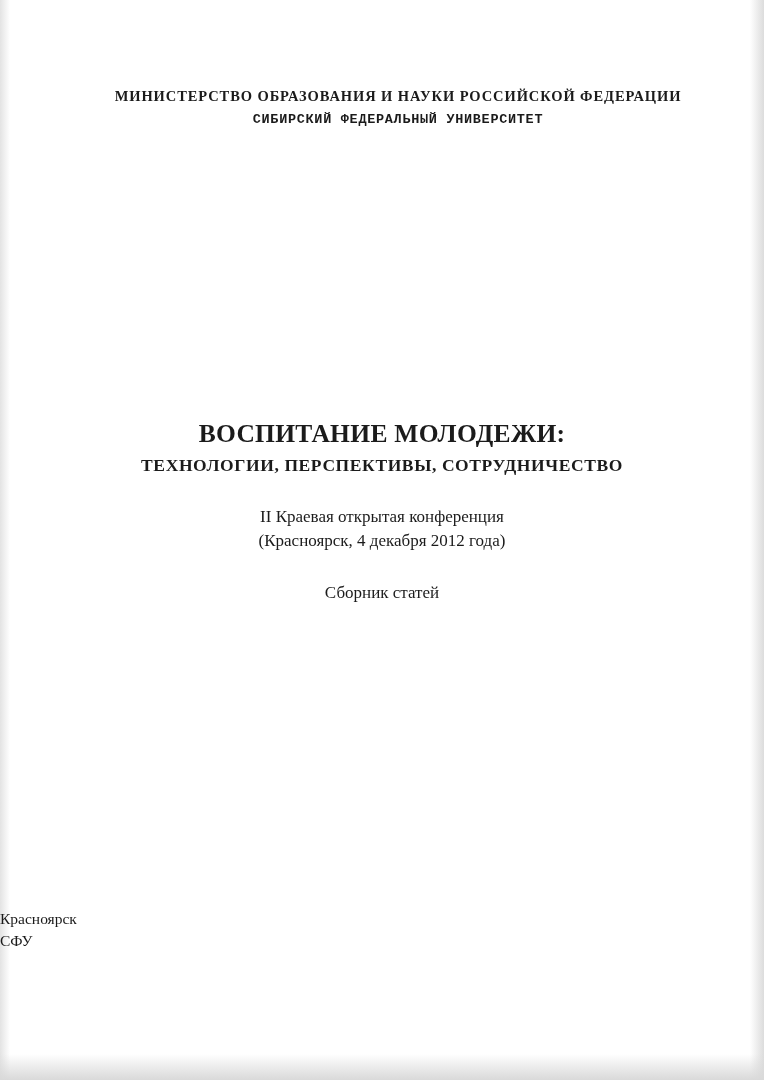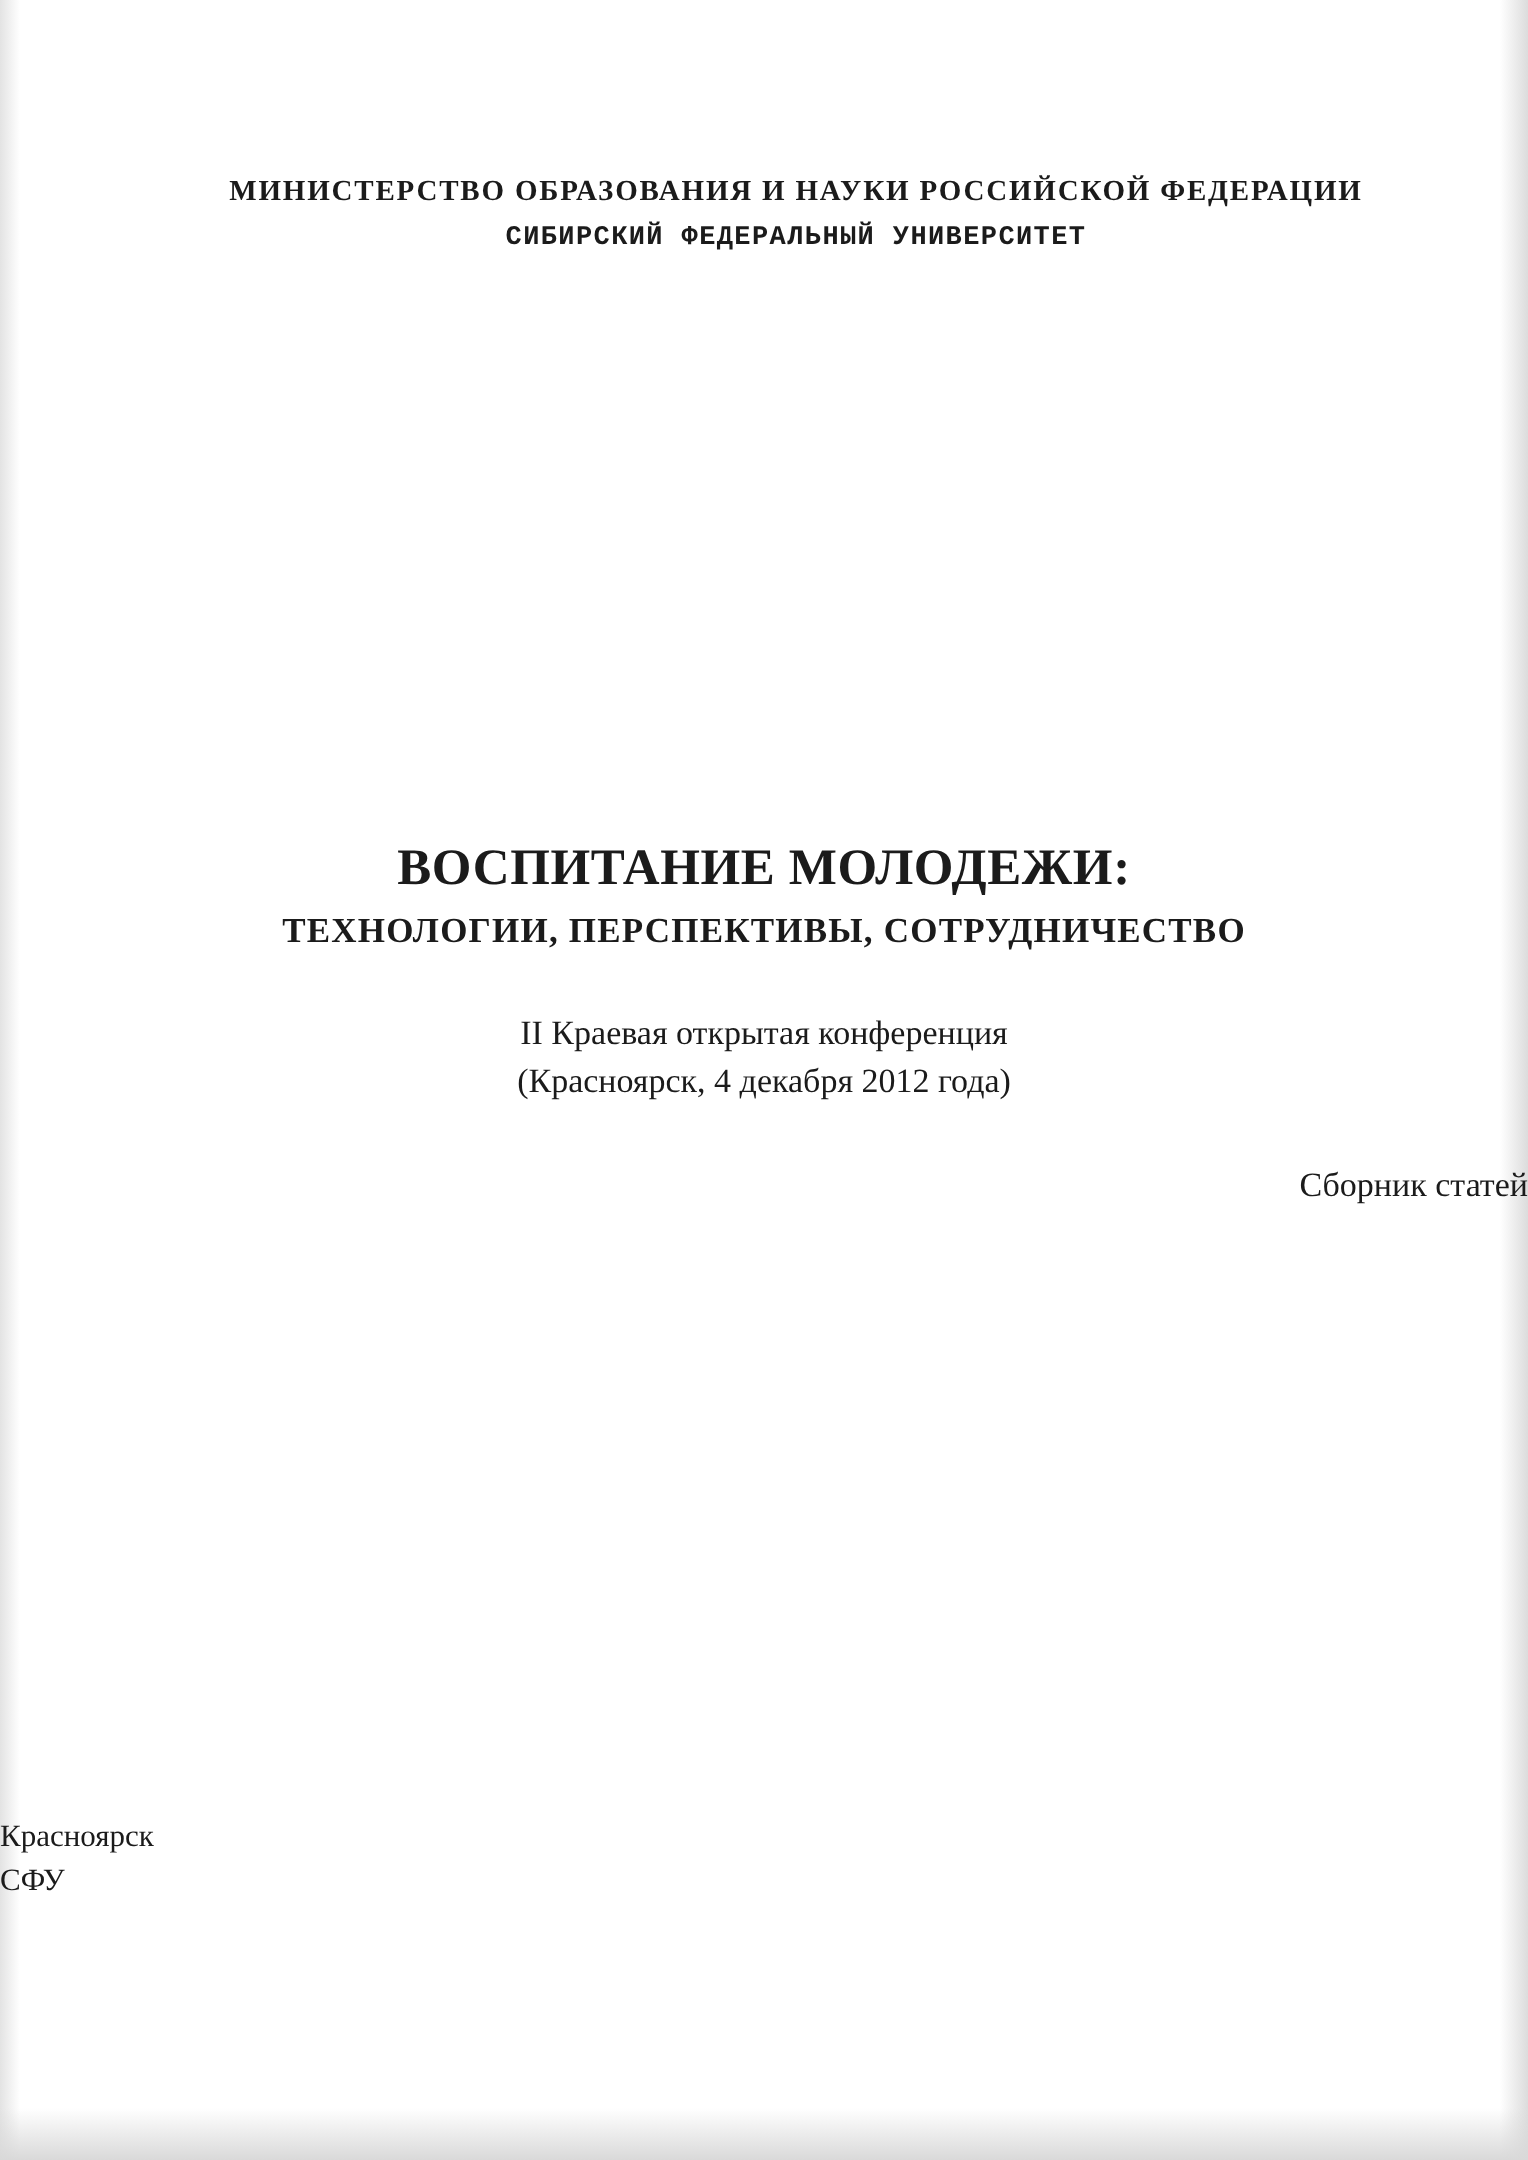--- a/index.html
+++ b/index.html
@@ -85,21 +85,20 @@
     margin-top: 4px;
   }
   .conference-line {
     font-size: 17px;
     margin-top: 29px;
     line-height: 1.45;
   }
   .collection-line {
     font-size: 17px;
     margin-top: 29px;
-    text-align: right;
   }
 
   .imprint-block {
     position: absolute;
     top: 908px;
     left: 0;
     width: 100%;
     text-align: left;
     font-size: 15.5px;
     line-height: 1.45;

